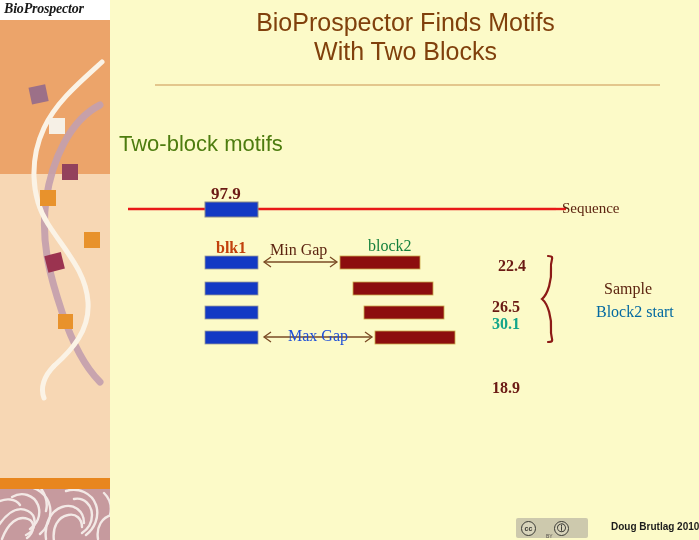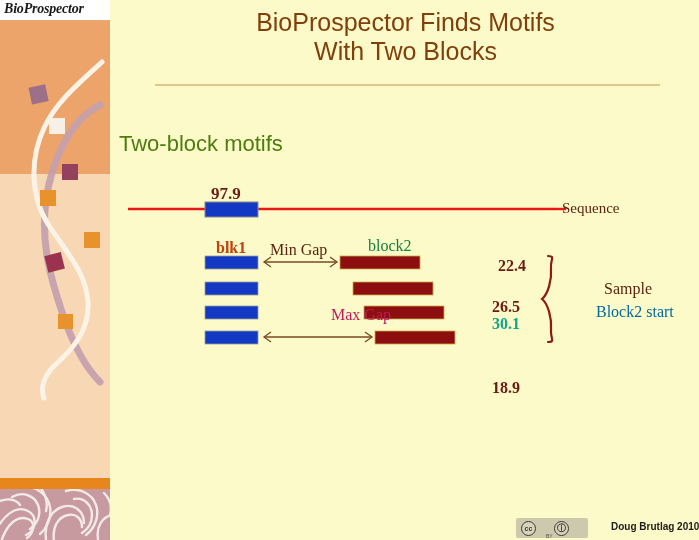--- a/index.html
+++ b/index.html
@@ -143,24 +143,23 @@
     font-size: 16px;
     color: #5c2410;
   }
   .lbl-block2 {
     left: 368px; top: 237px;
     font-size: 16px;
     color: #15803d;
     text-align: center;
   }
   .lbl-maxgap {
-    left: 288px; top: 306px;
-    font-size: 16px;
-    color: #be185d;
-    margin-left: 43px;
+    left: 288px; top: 327px;
+    font-size: 16px;
+    color: #1d4ed8;
   }
   .lbl-sample {
     left: 596px; top: 280px;
     font-size: 16px;
     color: #5c2410;
     margin-left: 8px;
   }
   .lbl-b2start {
     left: 596px; top: 303px;
     font-size: 16px;

